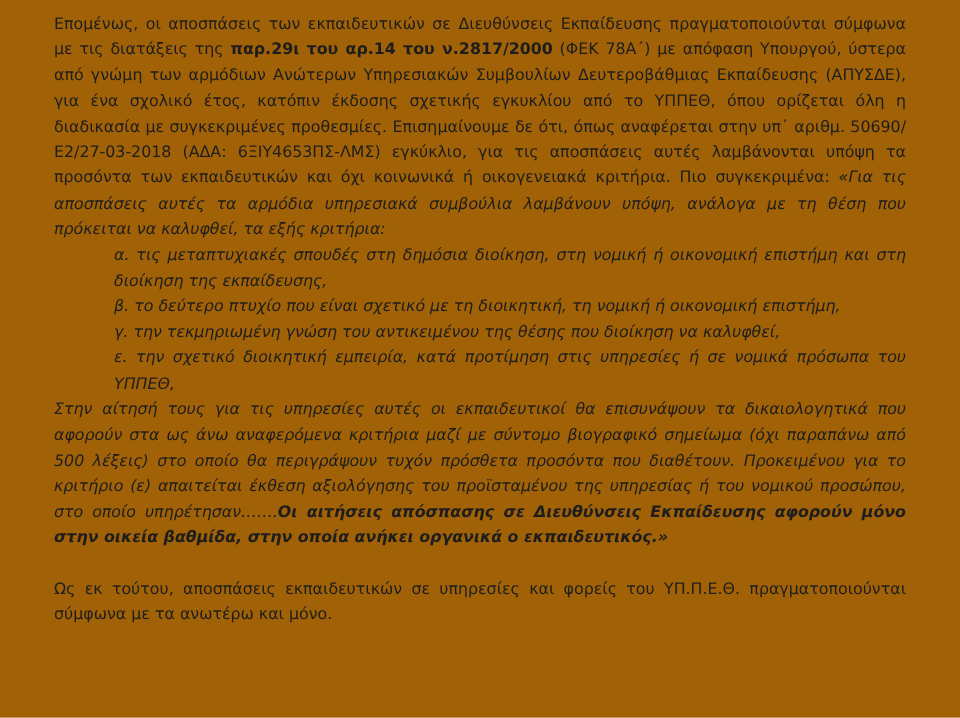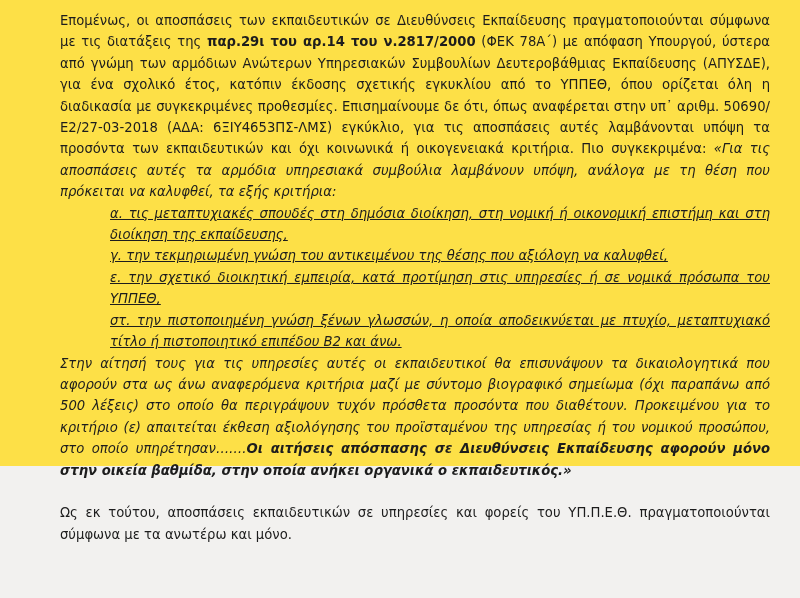--- a/index.html
+++ b/index.html
@@ -9,24 +9,24 @@
   body {
     width: 800px;
     height: 598px;
     background: #f2f1ef;
     font-family: "DejaVu Sans", sans-serif;
     overflow: hidden;
   }
   #doc-page {
     position: relative;
     width: 800px;
-    height: 466px;
-    background: #fde047;
+    height: 598px;
+    background: #a16207;
     box-sizing: border-box;
-    padding: 10px 45px 0 60px;
+    padding: 10px 45px 0 45px;
   }
   .doc-body {
     width: 710px;
     color: #1d1d1d;
     font-size: 13.2px;
     line-height: 21.4px;
     text-align: justify;
     text-justify: inter-word;
   }
   .para {
@@ -43,21 +43,20 @@
     font-weight: bold;
   }
   .bi {
     font-weight: bold;
     font-style: italic;
   }
   .criteria-list {
     margin: 0;
     padding: 0;
     list-style: none;
-    text-decoration: underline;
   }
   .criteria-item {
     margin: 0 0 0 50px;
     font-style: italic;
     text-align: justify;
     text-justify: inter-word;
   }
   .spacer-line {
     height: 21.4px;
   }
@@ -70,23 +69,23 @@
 </head>
 <body>
 
 <div id="doc-page">
   <div class="doc-body">
 
     <p class="para upright"><span>Επομένως, οι  αποσπάσεις των εκπαιδευτικών  σε Διευθύνσεις Εκπαίδευσης πραγματοποιούνται σύμφωνα με τις διατάξεις της </span><span class="b">παρ.29ι του αρ.14 του ν.2817/2000</span><span> (ΦΕΚ 78Α΄) με απόφαση Υπουργού, ύστερα από γνώμη των αρμόδιων Ανώτερων Υπηρεσιακών Συμβουλίων Δευτεροβάθμιας Εκπαίδευσης (ΑΠΥΣΔΕ), για ένα σχολικό έτος, κατόπιν έκδοσης σχετικής εγκυκλίου από το ΥΠΠΕΘ, όπου ορίζεται όλη η διαδικασία με συγκεκριμένες προθεσμίες. Επισημαίνουμε δε ότι, όπως αναφέρεται στην υπ᾽ αριθμ. 50690/Ε2/27-03-2018 (ΑΔΑ: 6ΞΙΥ4653ΠΣ-ΛΜΣ) εγκύκλιο, για τις αποσπάσεις αυτές λαμβάνονται υπόψη τα προσόντα των εκπαιδευτικών και όχι κοινωνικά ή οικογενειακά κριτήρια. Πιο συγκεκριμένα: </span><span class="para italic">«Για τις αποσπάσεις αυτές τα αρμόδια υπηρεσιακά συμβούλια λαμβάνουν υπόψη, ανάλογα με τη θέση που πρόκειται να καλυφθεί, τα εξής κριτήρια:</span></p>
 
     <ul class="criteria-list">
       <li class="criteria-item">α. τις μεταπτυχιακές σπουδές στη δημόσια διοίκηση, στη νομική ή οικονομική επιστήμη και στη διοίκηση της εκπαίδευσης,</li>
-      <li class="criteria-item">γ. την τεκμηριωμένη γνώση του αντικειμένου της θέσης που αξιόλογη να καλυφθεί,</li>
+      <li class="criteria-item">β. το δεύτερο πτυχίο που είναι σχετικό με τη διοικητική, τη νομική ή οικονομική επιστήμη,</li>
+      <li class="criteria-item">γ. την τεκμηριωμένη γνώση του αντικειμένου της θέσης που διοίκηση να καλυφθεί,</li>
       <li class="criteria-item">ε. την σχετικό διοικητική εμπειρία, κατά προτίμηση στις υπηρεσίες ή σε νομικά πρόσωπα του ΥΠΠΕΘ,</li>
-      <li class="criteria-item">στ. την πιστοποιημένη γνώση ξένων γλωσσών, η οποία αποδεικνύεται με πτυχίο, μεταπτυχιακό τίτλο ή πιστοποιητικό επιπέδου Β2 και άνω.</li>
     </ul>
 
     <p class="para italic"><span>Στην αίτησή τους για τις υπηρεσίες αυτές οι εκπαιδευτικοί θα επισυνάψουν τα δικαιολογητικά που αφορούν στα ως άνω αναφερόμενα κριτήρια μαζί με σύντομο βιογραφικό σημείωμα (όχι παραπάνω από 500 λέξεις) στο οποίο θα περιγράψουν τυχόν πρόσθετα προσόντα που διαθέτουν. Προκειμένου για το κριτήριο (ε) απαιτείται έκθεση αξιολόγησης του προϊσταμένου της υπηρεσίας ή του νομικού προσώπου, στο οποίο υπηρέτησαν…….</span><span class="bi">Οι αιτήσεις απόσπασης σε Διευθύνσεις Εκπαίδευσης αφορούν μόνο στην οικεία βαθμίδα, στην οποία ανήκει οργανικά ο εκπαιδευτικός.»</span></p>
 
     <div class="spacer-line"></div>
 
     <p class="tail-para">Ως εκ τούτου, αποσπάσεις εκπαιδευτικών σε υπηρεσίες και φορείς του ΥΠ.Π.Ε.Θ. πραγματοποιούνται σύμφωνα με τα ανωτέρω και μόνο.</p>
 
   </div>
 </div>

